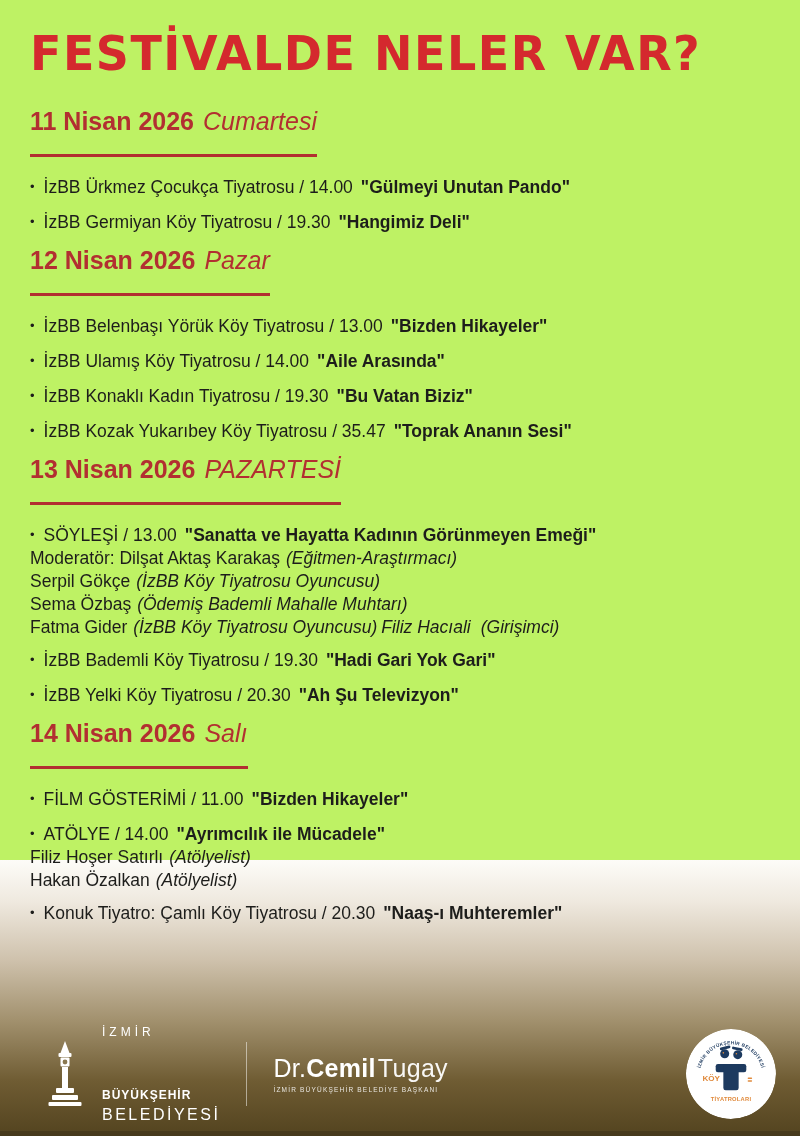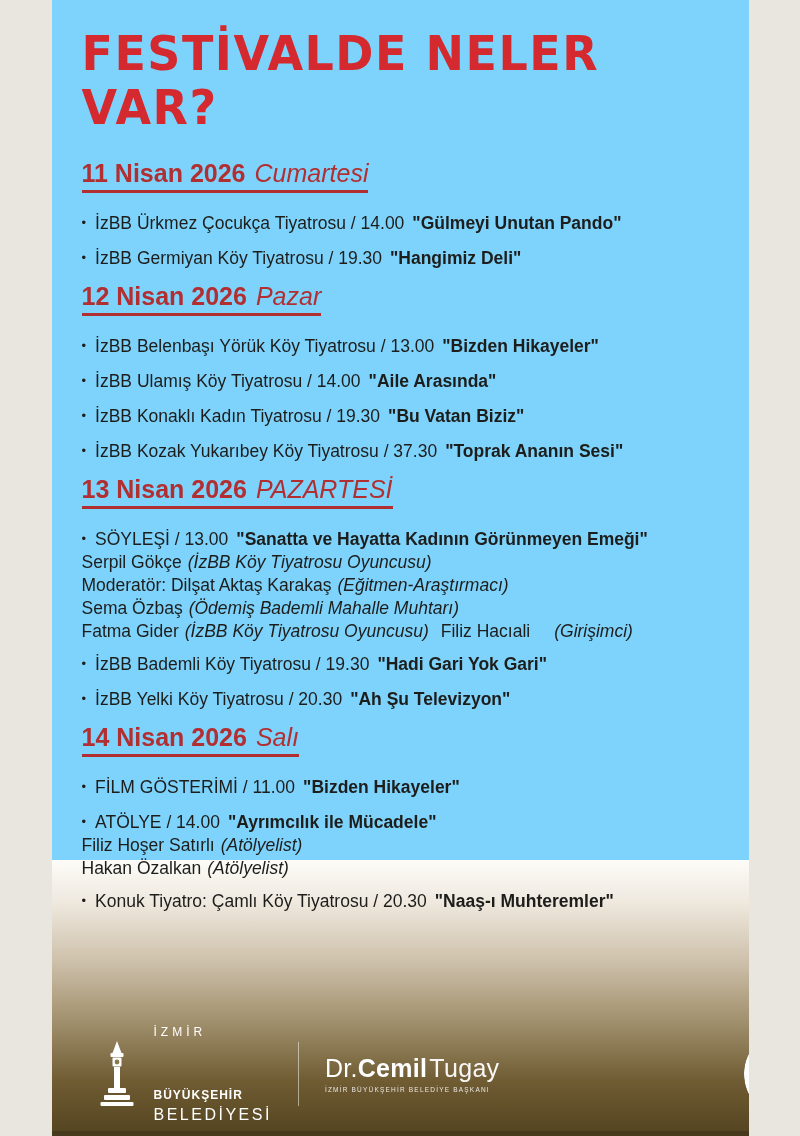--- a/index.html
+++ b/index.html
@@ -1,58 +1,58 @@
 <!DOCTYPE html>
 <html lang="tr"><head>
 <meta charset="utf-8">
 <style>
   html,body{margin:0;padding:0;background:#e9e6e0;}
   .poster{
-    position:relative;width:697px;height:1136px;margin:0 auto;
-    background:#7dd3fc;overflow:hidden;
+    position:relative;width:800px;height:1136px;margin:0 auto;
+    background:#bef264;overflow:hidden;
     font-family:"Liberation Sans",sans-serif;color:#1d1d1b;
   }
   .content{position:relative;z-index:2;padding:26px 30px 0 30px;}
 
   .title{
     margin:0 0 29px 0;
     font-family:"DejaVu Sans",sans-serif;
     font-weight:800;font-size:46px;line-height:52px;
     letter-spacing:1.5px;color:#d4292e;
     transform:scaleY(1.04);transform-origin:left top;
   }
 
   .date-heading{margin:12px 0 19px 0;font-size:25px;line-height:29px;color:#b22f31;}
   .date-heading .inner{
-    display:inline-block;border-bottom:3px solid #b22f31;padding-bottom:2px;
+    display:inline-block;border-bottom:3px solid #b22f31;padding-bottom:18px;
   }
   .date-heading .date{font-weight:700;}
   .date-heading .day{font-style:italic;font-weight:400;margin-left:9px;}
 
   .event{font-size:17.5px;line-height:22px;margin:0 0 13px 0;}
   .event .bullet{font-size:13px;margin-right:9px;vertical-align:2px;}
   .event .play{font-weight:700;margin-left:8px;}
   .event.tight{margin-bottom:1px;}
   .event.gap-top{margin-top:10px;}
 
   .person{font-size:17.5px;line-height:23px;}
   .person .role{font-style:italic;margin-left:6px;}
-  .person .name2{margin-left:12px;}
-  .person .role2{font-style:italic;margin-left:24px;}
+  .person .name2{margin-left:4px;font-style:italic;}
+  .person .role2{font-style:italic;margin-left:10px;}
   .people{margin-bottom:0;}
 
   
   .footer{
     position:absolute;left:0;bottom:0;width:800px;height:276px;z-index:1;
     background:linear-gradient(180deg,
       #fdfcf8 0%,#efe9df 15%,#cfc2ad 36%,#a2916e 58%,#6f5c33 80%,#53431f 100%);
   }
   .footer-edge{position:absolute;left:0;bottom:0;width:100%;height:5px;background:#3c311a;opacity:.55;}
   .footer-row{
-    position:absolute;left:42px;right:18px;bottom:12px;
+    position:absolute;left:42px;right:24px;bottom:12px;
     display:flex;align-items:center;
   }
   .muni{display:flex;align-items:center;color:#fff;}
   .muni-text{margin-left:14px;line-height:19px;}
   .muni-l1{font-size:12px;letter-spacing:4px;font-weight:400;}
   .muni-l2{font-size:12px;letter-spacing:1px;font-weight:700;margin-top:44px;}
   .muni-l3{font-size:16px;letter-spacing:2.5px;font-weight:400;}
   .divider{width:1px;height:64px;background:rgba(255,255,255,.5);margin:0 26px;}
   .mayor{color:#fff;}
   .mayor-name{font-size:25px;line-height:27px;letter-spacing:.3px;}
@@ -87,35 +87,35 @@
     <div class="event">
       <span class="bullet">•</span><span class="pre">İzBB Belenbaşı Yörük Köy Tiyatrosu / 13.00</span><span class="play">"Bizden Hikayeler"</span>
     </div>
     <div class="event">
       <span class="bullet">•</span><span class="pre">İzBB Ulamış Köy Tiyatrosu / 14.00</span><span class="play">"Aile Arasında"</span>
     </div>
     <div class="event">
       <span class="bullet">•</span><span class="pre">İzBB Konaklı Kadın Tiyatrosu / 19.30</span><span class="play">"Bu Vatan Biziz"</span>
     </div>
     <div class="event">
-      <span class="bullet">•</span><span class="pre">İzBB Kozak Yukarıbey Köy Tiyatrosu / 37.30</span><span class="play">"Toprak Ananın Sesi"</span>
+      <span class="bullet">•</span><span class="pre">İzBB Kozak Yukarıbey Köy Tiyatrosu / 35.47</span><span class="play">"Toprak Ananın Sesi"</span>
     </div>
 
     <h2 class="date-heading">
       <span class="inner"><span class="date">13 Nisan 2026</span><span class="day">PAZARTESİ</span></span>
     </h2>
     <div class="event tight">
       <span class="bullet">•</span><span class="pre">SÖYLEŞİ / 13.00</span><span class="play">"Sanatta ve Hayatta Kadının Görünmeyen Emeği"</span>
     </div>
     <div class="people">
       <div class="person">
+        <span class="name">Moderatör: Dilşat Aktaş Karakaş</span><span class="role">(Eğitmen-Araştırmacı)</span>
+      </div>
+      <div class="person">
         <span class="name">Serpil Gökçe</span><span class="role">(İzBB Köy Tiyatrosu Oyuncusu)</span>
-      </div>
-      <div class="person">
-        <span class="name">Moderatör: Dilşat Aktaş Karakaş</span><span class="role">(Eğitmen-Araştırmacı)</span>
       </div>
       <div class="person">
         <span class="name">Sema Özbaş</span><span class="role">(Ödemiş Bademli Mahalle Muhtarı)</span>
       </div>
       <div class="person">
         <span class="name">Fatma Gider</span><span class="role">(İzBB Köy Tiyatrosu Oyuncusu)</span><span class="name2">Filiz Hacıali</span><span class="role2">(Girişimci)</span>
       </div>
     </div>
     <div class="event gap-top">
       <span class="bullet">•</span><span class="pre">İzBB Bademli Köy Tiyatrosu / 19.30</span><span class="play">"Hadi Gari Yok Gari"</span>

